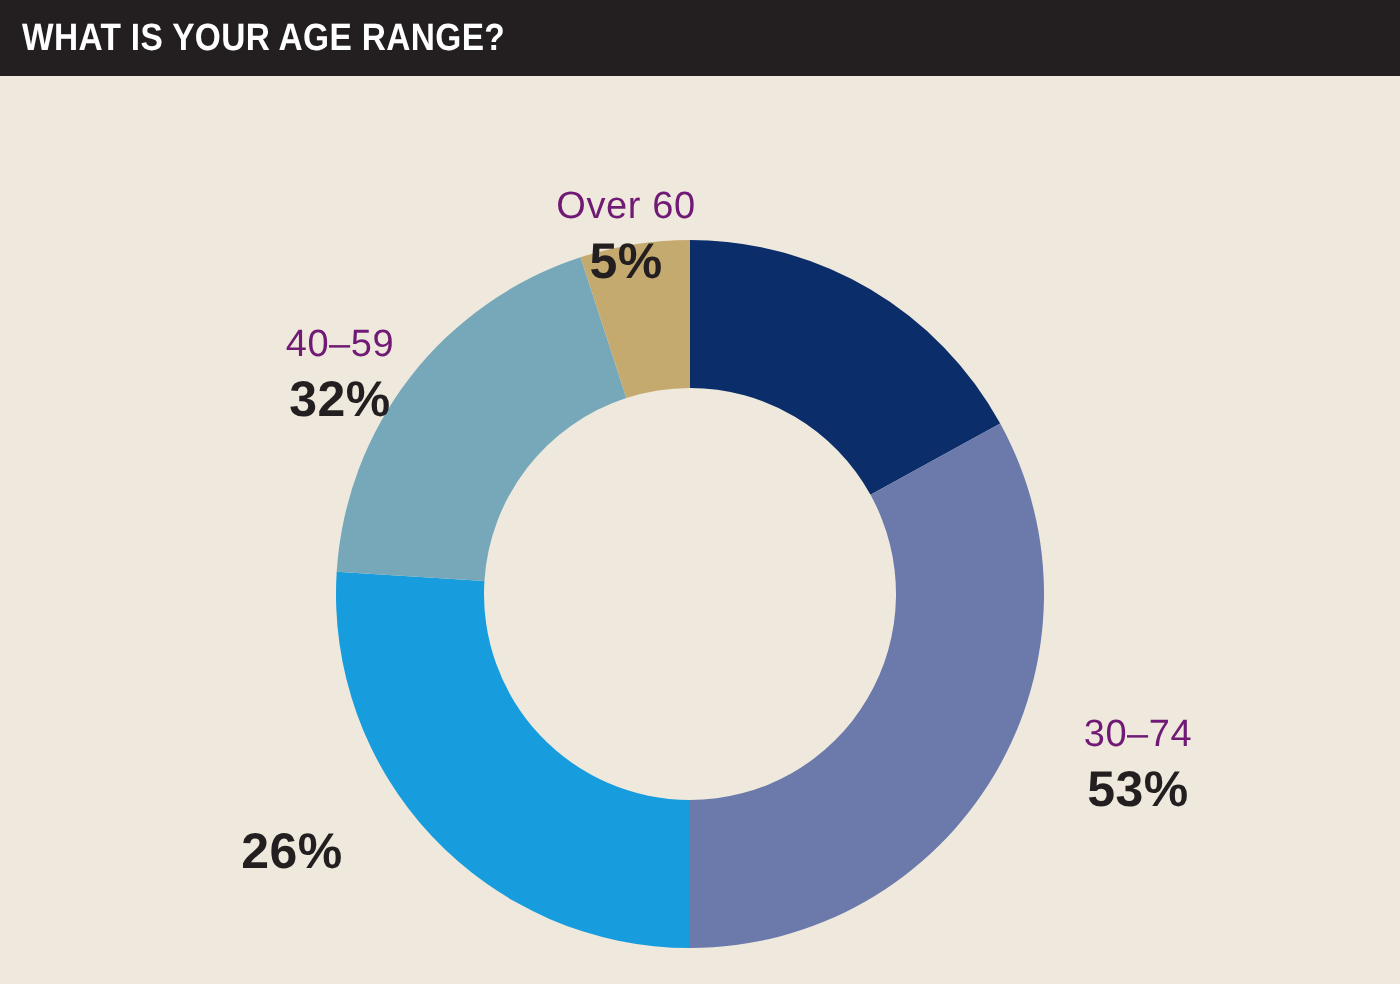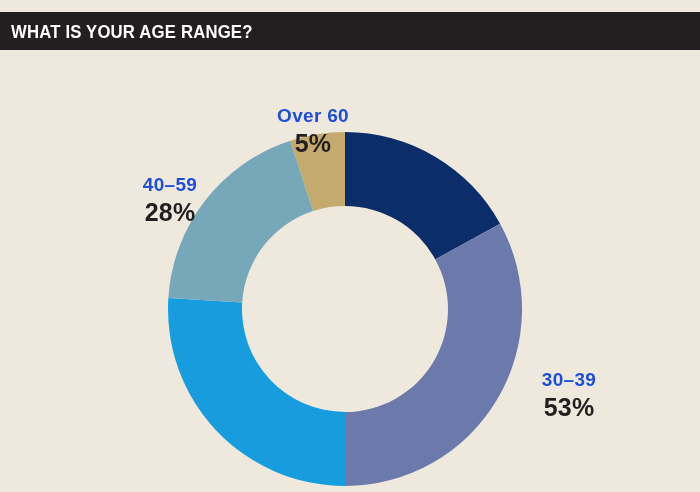--- a/index.html
+++ b/index.html
@@ -12,21 +12,20 @@
     background: #efe9dd;
     font-family: "Liberation Sans", sans-serif;
     overflow: hidden;
     position: relative;
   }
 
   #chart-page {
     position: absolute;
     inset: 0;
     background: #efe9dd;
-    margin-top: 12px;
   }
 
   
   #header-bar {
     position: absolute;
     left: 0;
     top: 0;
     width: 700px;
     height: 38px;
     background: #231f20;
@@ -62,22 +61,22 @@
   
   .slice-label {
     position: absolute;
     text-align: center;
     line-height: 1.08;
     white-space: nowrap;
   }
   .slice-label .cat {
     display: block;
     font-size: 19px;
-    font-weight: bold;
-    color: #1d4ed8;
+    font-weight: normal;
+    color: #701a75;
     letter-spacing: 0.3px;
   }
   .slice-label .val {
     display: block;
     font-size: 25px;
     font-weight: bold;
     color: #231f20;
     margin-top: 3px;
     letter-spacing: 0.2px;
   }
@@ -104,30 +103,31 @@
           <path d="M 345 82 A 177 177 0 0 1 500.10628236776387 173.7295996839964 L 435.25958804451795 209.37937156752332 A 103 103 0 0 0 345 156 Z" fill="#0b2d69"></path>
           <path d="M 500.10628236776387 173.7295996839964 A 177 177 0 0 1 345 436 L 345 362 A 103 103 0 0 0 435.25958804451795 209.37937156752332 Z" fill="#6b79ab"></path>
           <path d="M 345 436 A 177 177 0 0 1 168.34926906819592 247.88607804331153 L 242.20324697188803 252.53257648848071 A 103 103 0 0 0 345 362 Z" fill="#179ddd"></path>
           <path d="M 168.34926906819592 247.88607804331153 A 177 177 0 0 1 290.3039919956343 90.66299661575783 L 313.1712495793804 161.0411788215992 A 103 103 0 0 0 242.20324697188803 252.53257648848071 Z" fill="#77a8ba"></path>
           <path d="M 290.3039919956343 90.66299661575783 A 177 177 0 0 1 344.99999999999994 82 L 345 156 A 103 103 0 0 0 313.1712495793804 161.0411788215992 Z" fill="#c5aa70"></path>
         </g>
     </svg>
 
 
     <div class="slice-label lbl-30-39">
-      <span class="cat">30–39</span>
+      <span class="cat">30–74</span>
       <span class="val">53%</span>
     </div>
 
     <div class="slice-label lbl-40-49">
+      <span class="val">26%</span>
     </div>
 
     <div class="slice-label lbl-50-59">
       <span class="cat">40–59</span>
-      <span class="val">28%</span>
+      <span class="val">32%</span>
     </div>
 
     <div class="slice-label lbl-over60">
       <span class="cat">Over 60</span>
       <span class="val">5%</span>
     </div>
 
   </div>
 </div>
 

